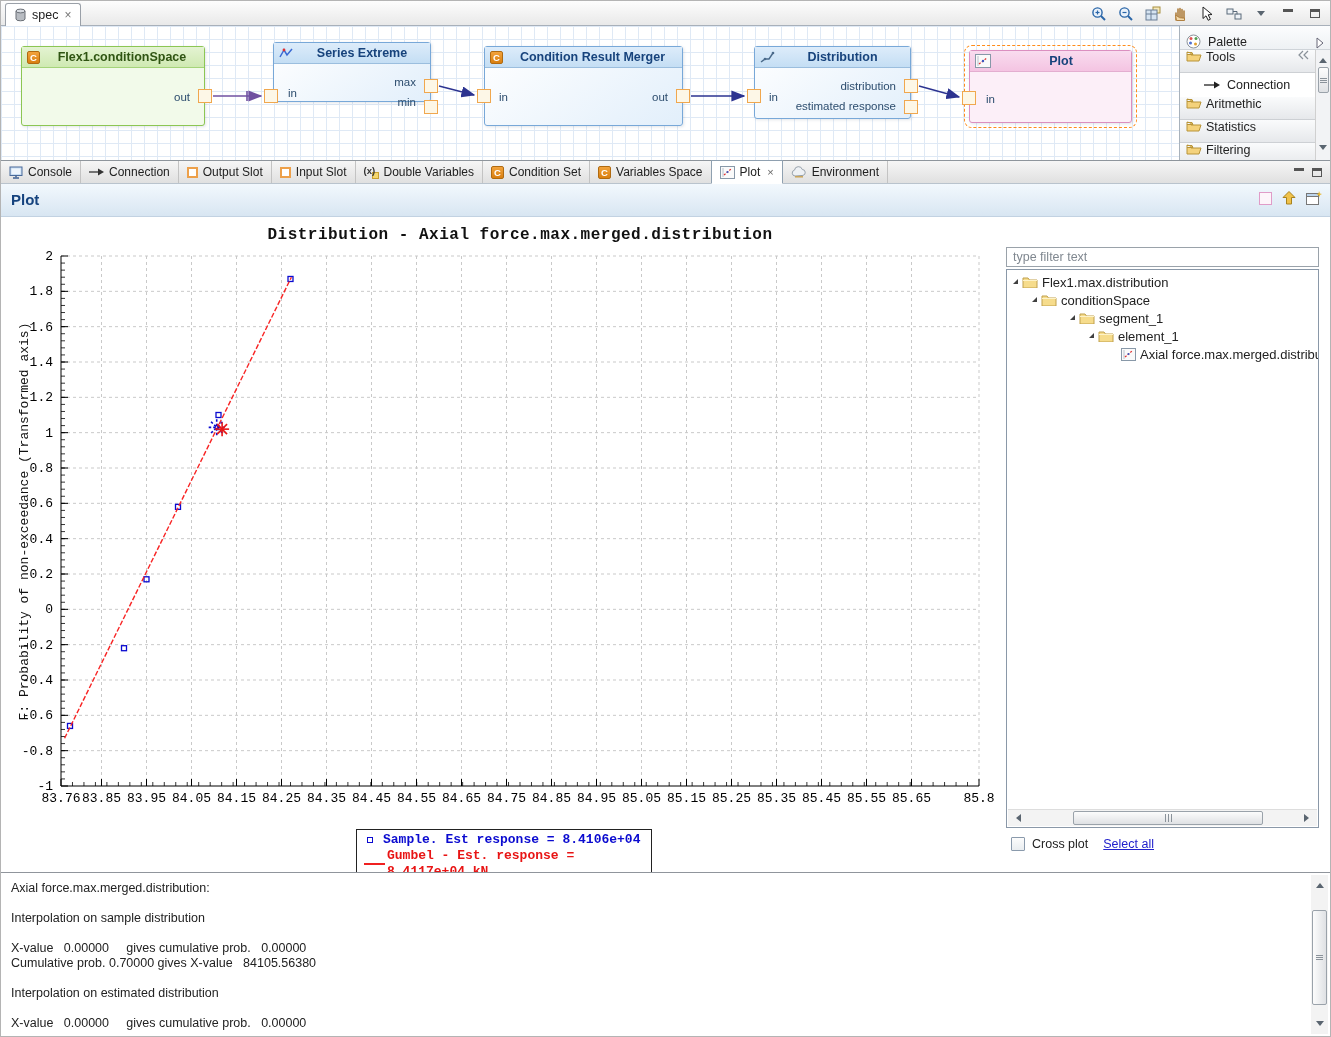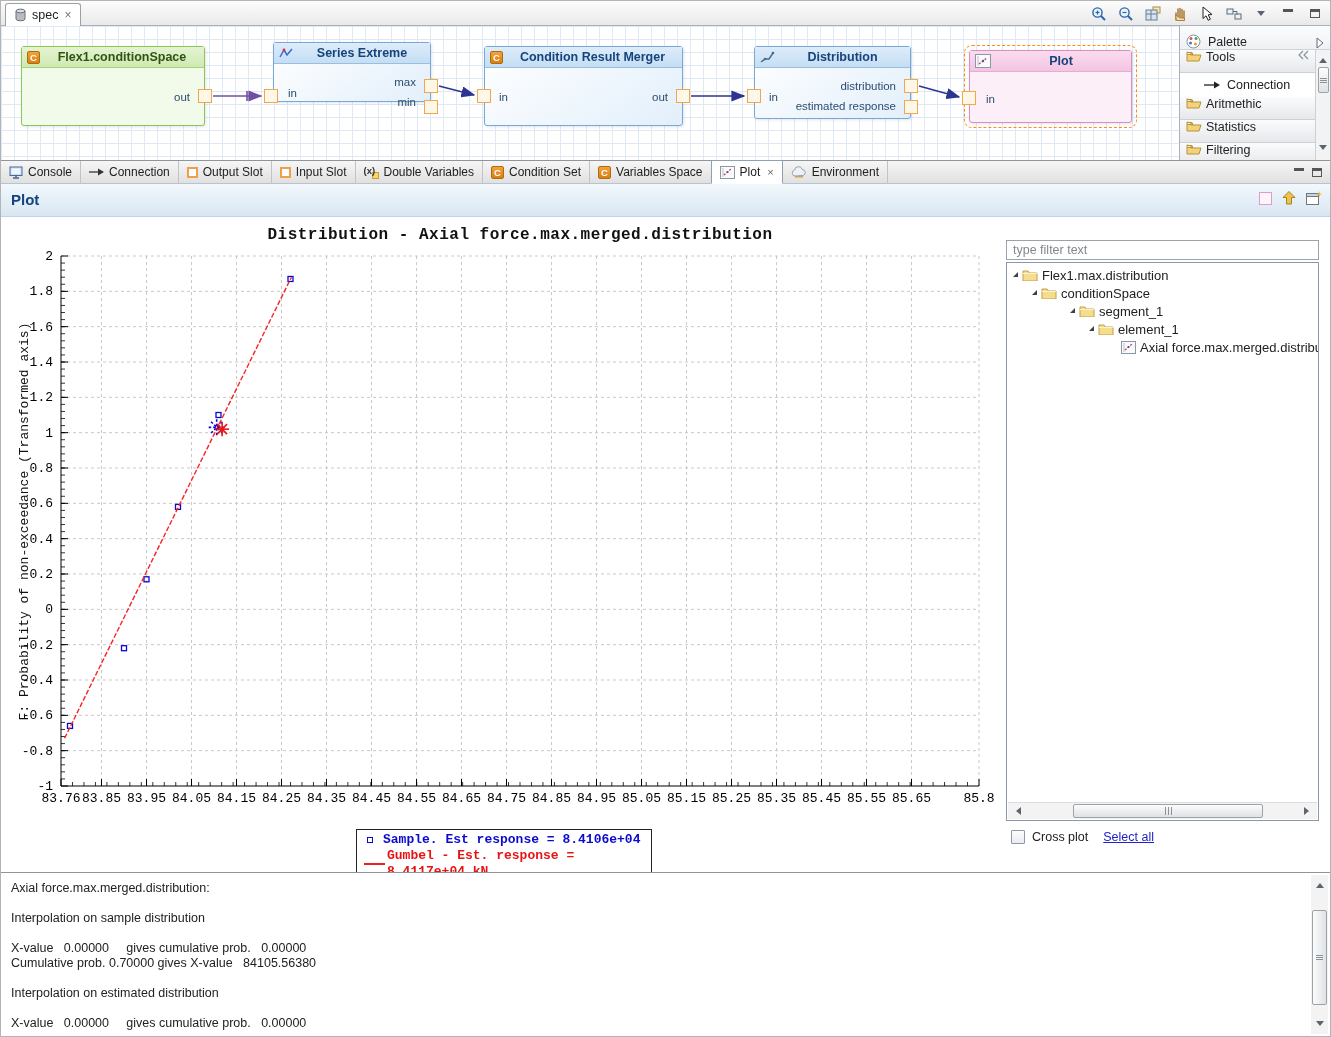--- a/index.html
+++ b/index.html
@@ -73,21 +73,21 @@
 .chart{position:absolute;left:3px;top:0;width:1000px;height:655px;font-family:"Liberation Mono","DejaVu Sans Mono",monospace}
 .chart-title{position:absolute;left:57px;top:9px;width:918px;text-align:center;font-size:16px;font-weight:bold;color:#111;letter-spacing:0.5px}
 .ylabel{position:absolute;left:-245px;top:297px;width:530px;height:15px;text-align:center;font-size:13px;transform:rotate(-90deg);color:#111}
 .xlabel{position:absolute;left:57px;top:594px;width:918px;text-align:center;font-size:13.5px;color:#111}
 .legend{position:absolute;left:352px;top:612px;width:296px;border:1px solid #222;background:#fff;padding:2px 7px;font-size:13px;font-weight:bold;line-height:16px}
 .legrow{display:flex;align-items:center}
 .leg-sq{width:6px;height:6px;border:1.5px solid #0b0bd0;margin:0 10px 0 3px;flex:none}
 .leg-line{width:21px;height:0;border-top:2px solid #f02020;margin-right:2px;flex:none}
 
 
-.treepanel{position:absolute;left:1005px;top:8px;width:313px;height:655px}
+.treepanel{position:absolute;left:1005px;top:15px;width:313px;height:655px}
 .filter{position:absolute;left:0;top:15px;width:313px;height:20px;border:1px solid #9aa2aa;font-size:12.5px;padding:1px 6px;color:#222;font-family:"Liberation Sans",sans-serif}
 .filter::placeholder{color:#808890}
 .treebox{position:absolute;left:0;top:37px;width:313px;height:559px;border:1px solid #8a98a8;background:#fff;overflow:hidden}
 .trow{height:18px;display:flex;align-items:center;font-size:13px;white-space:nowrap;cursor:default}
 .twisty{width:0;height:0;border-left:5px solid transparent;border-bottom:5px solid #404040;margin:0 4px 2px 0;flex:none}
 .twisty.empty{border:none;width:9px}
 .ticon{margin-right:4px;flex:none}
 .hscroll{position:absolute;left:1px;right:1px;bottom:1px;height:17px;background:#f3f3f3;border-top:1px solid #ddd;display:flex;align-items:center}
 .hs-btn{width:17px;height:17px;display:flex;align-items:center;justify-content:center}
 .tri-l{width:0;height:0;border:4px solid transparent;border-right:5px solid #5a6570}

